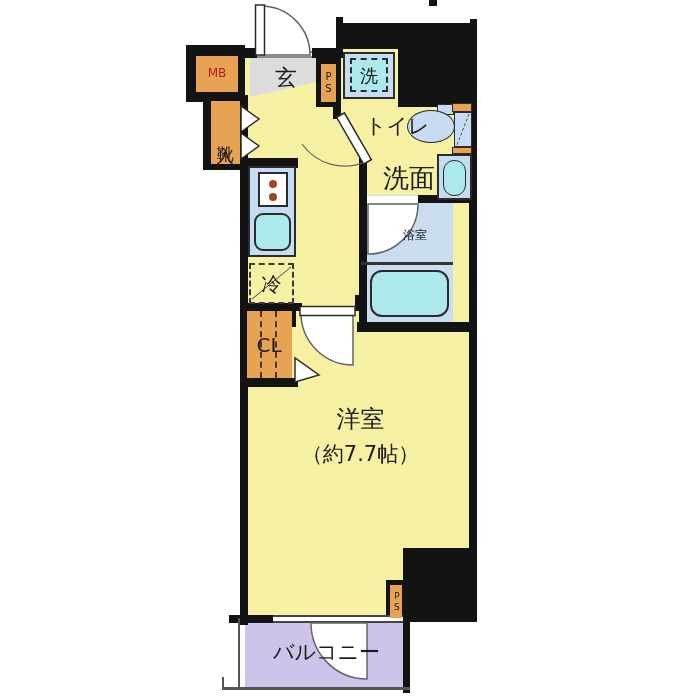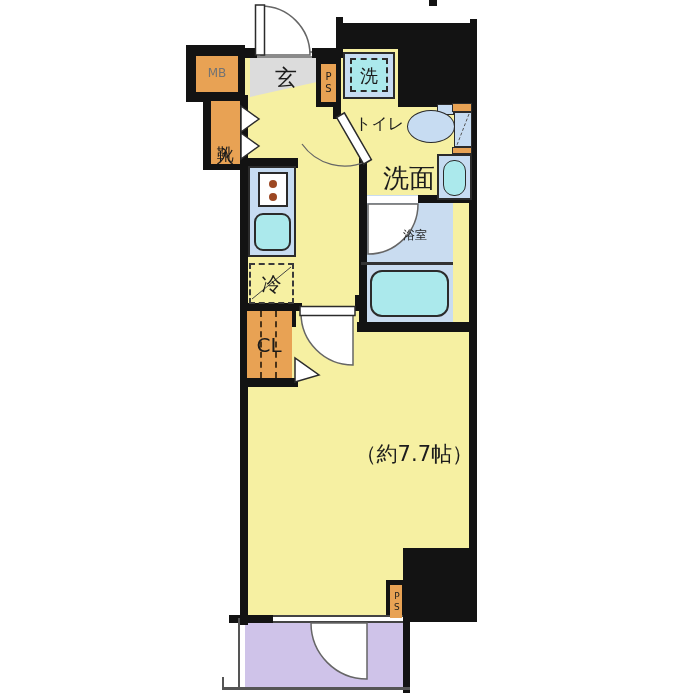--- a/index.html
+++ b/index.html
@@ -105,25 +105,27 @@
     <rect x="300" y="306.5" width="55" height="9" fill="#ffffff" stroke="#2b2b2b" stroke-width="1.5"></rect>
     <path d="M367,623 L311,623 A56,56 0 0 0 367,679 Z" fill="#ffffff" stroke="#666" stroke-width="1.5"></path>
     <polygon points="241,106 259,119 241,132" fill="#ffffff" stroke="#2b2b2b" stroke-width="1.5"></polygon>
     <polygon points="241,133 259,146 241,159" fill="#ffffff" stroke="#2b2b2b" stroke-width="1.5"></polygon>
     <polygon points="295,358 295,382 319,375" fill="#ffffff" stroke="#2b2b2b" stroke-width="1.5"></polygon>
     <line x1="252" y1="299" x2="291" y2="267" stroke="#444" stroke-width="1"></line>
     <line x1="469" y1="114" x2="457" y2="145" stroke="#555" stroke-width="1" stroke-dasharray="3,2"></line>
   </svg>
 
   <div class="lbl" style="left:275px;top:66px;font-size:22px">玄</div>
-  <div class="lbl" style="left:196px;top:56px;width:42px;height:36px;font-size:12px;display:flex;align-items:center;justify-content:center;color:#737373">MB</div>
+  <div class="lbl" style="left:196px;top:56px;width:42px;height:36px;font-size:12px;display:flex;align-items:center;justify-content:center;color:#b91c1c">MB</div>
   <div class="lbl v" style="left:211px;top:101px;width:29px;height:63px;font-size:17px;display:flex;align-items:center;justify-content:center">靴入</div>
   <div class="lbl v" style="left:321px;top:64px;width:15px;height:38px;font-size:10px;display:flex;align-items:center;justify-content:center">PS</div>
   <div class="lbl" style="left:343px;top:52px;width:52px;height:47px;font-size:18px;display:flex;align-items:center;justify-content:center">洗</div>
-  <div class="lbl" style="left:355px;top:115px;font-size:16px">トイレ</div>
+  <div class="lbl" style="left:365px;top:115px;font-size:21px">トイレ</div>
   <div class="lbl" style="left:383px;top:164px;font-size:26px">洗面</div>
   <div class="lbl" style="left:403px;top:229px;font-size:12px">浴室</div>
   <div class="lbl" style="left:249px;top:263px;width:45px;height:41px;font-size:20px;display:flex;align-items:center;justify-content:center">冷</div>
   <div class="lbl" style="left:247px;top:311px;width:44px;height:67px;font-size:20px;display:flex;align-items:center;justify-content:center">CL</div>
-  <div class="lbl" style="left:248px;top:443px;width:225px;text-align:right;font-size:21px">（約7.7帖）</div>
+  <div class="lbl" style="left:248px;top:406px;width:225px;text-align:center;font-size:24px">洋室</div>
+  <div class="lbl" style="left:248px;top:443px;width:225px;text-align:center;font-size:21px">（約7.7帖）</div>
   <div class="lbl v" style="left:390px;top:585px;width:12px;height:33px;font-size:9px;display:flex;align-items:center;justify-content:center">PS</div>
+  <div class="lbl" style="left:273px;top:641px;font-size:21px">バルコニー</div>
 
 </div>
 
 </body></html>

